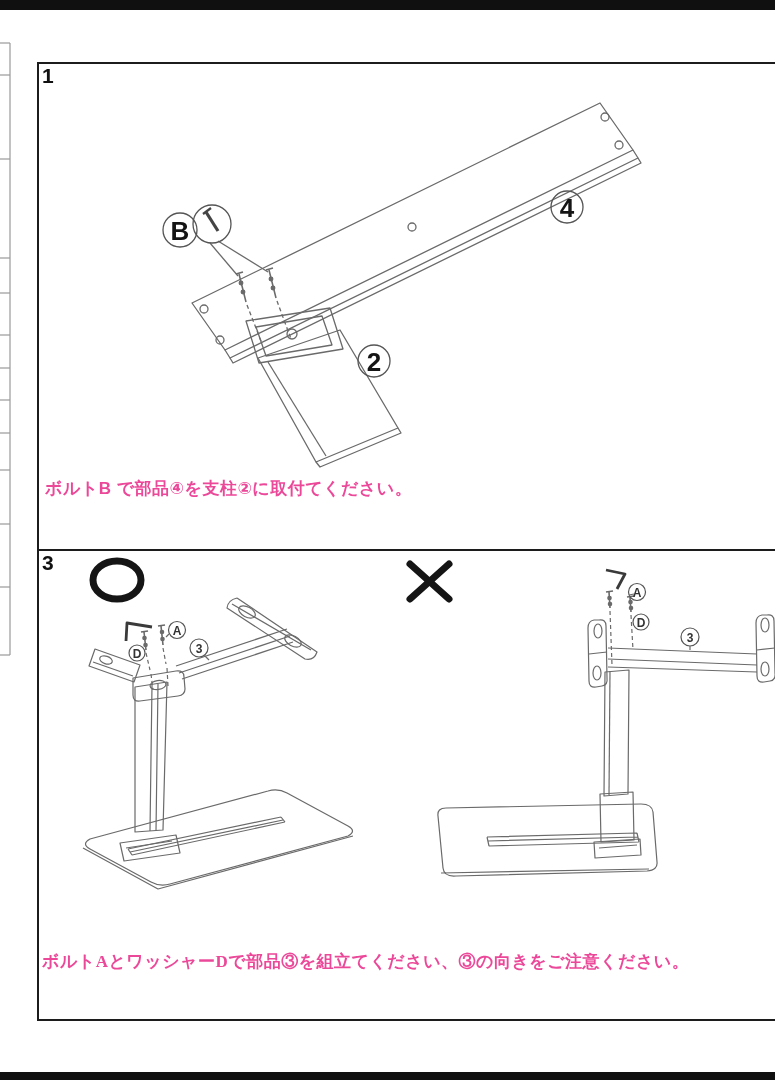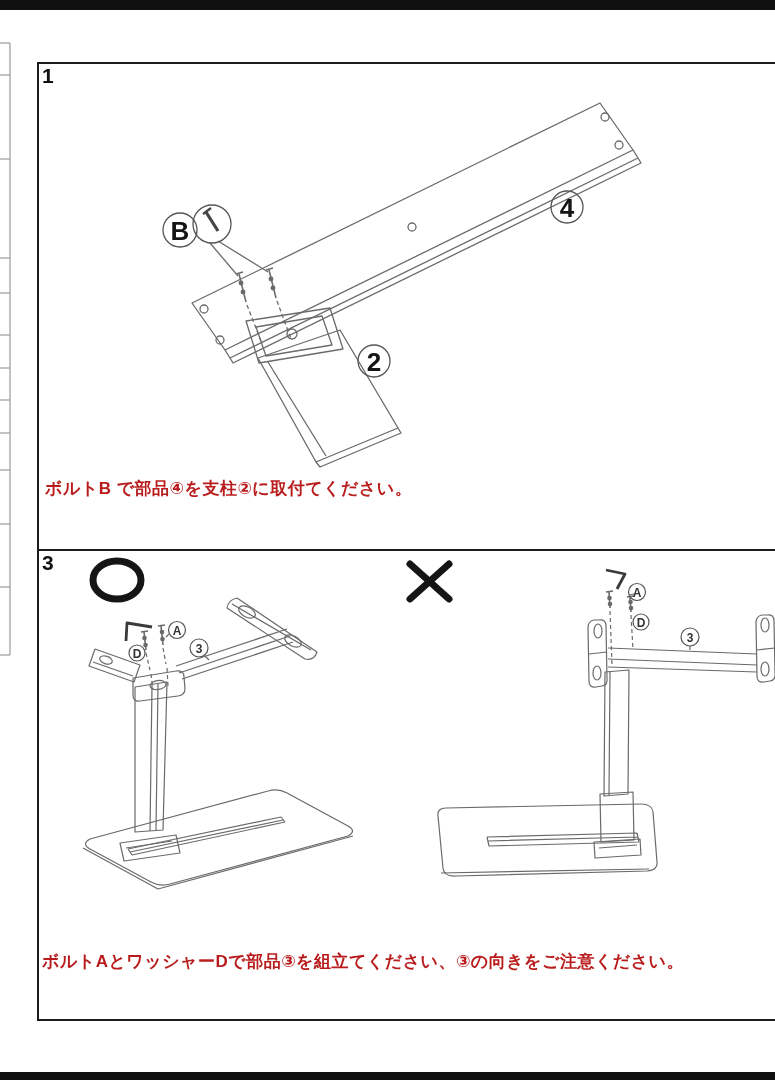--- a/index.html
+++ b/index.html
@@ -14,25 +14,25 @@
   #bottom-bar{top:1072px;height:8px;}
   .panel{position:absolute;left:37px;box-sizing:border-box;border:2px solid #1c1c1c;background:transparent;}
   #panel-step1{top:62px;width:760px;height:489px;}
   #panel-step3{top:549px;width:760px;height:472px;}
   .step-number{
     position:absolute;font-size:21px;font-weight:700;line-height:1;color:#111;
   }
   #step1-number{left:42px;top:65px;}
   #step3-number{left:42px;top:552px;}
   .caption{
-    position:absolute;font-size:17px;font-weight:700;color:#b91c1c;
+    position:absolute;font-size:17px;font-weight:700;color:#ec4899;
     letter-spacing:0.5px;white-space:nowrap;
   }
   #step1-caption{left:45px;top:477px;}
-  #step3-caption{left:42px;top:950px;}
+  #step3-caption{left:42px;top:950px;font-family:Liberation Serif, serif;}
   #diagram-layer{position:absolute;left:0;top:0;pointer-events:none;}
   svg text{font-family:"Liberation Sans","DejaVu Sans",sans-serif;}
   .lbl-big{font-size:26px;font-weight:700;fill:#151515;}
   .lbl-small{font-size:12px;font-weight:700;fill:#333;}
 </style>
 </head>
 <body>
 
 <div id="top-bar" class="bar"></div>
 <div id="bottom-bar" class="bar"></div>

